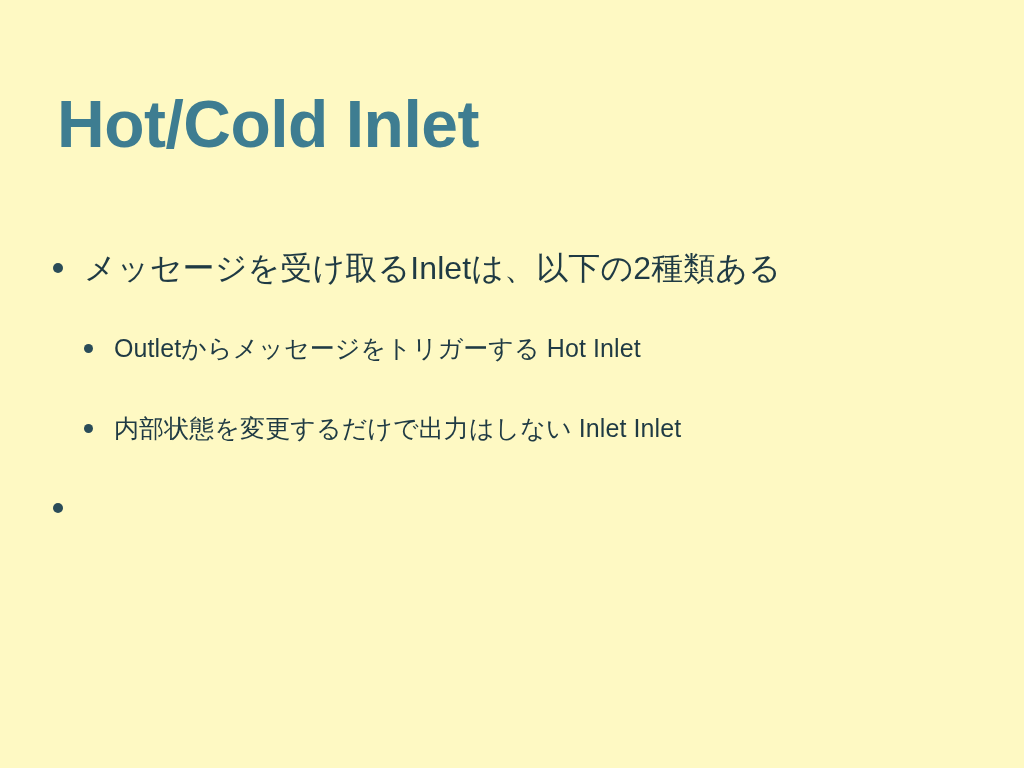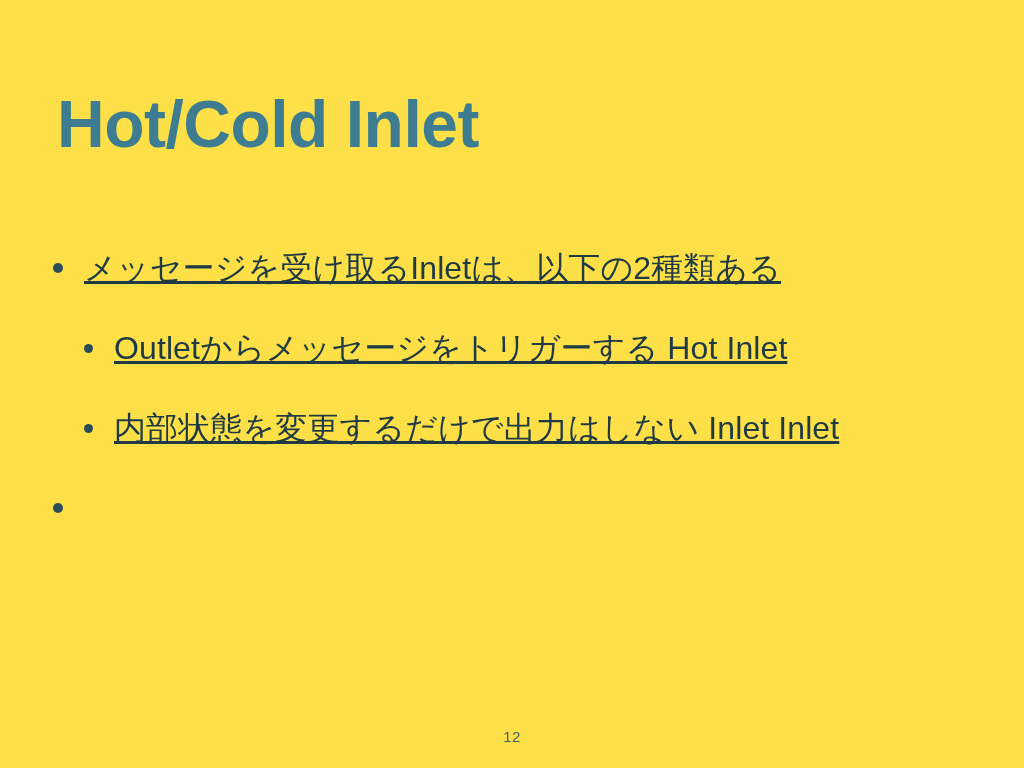--- a/index.html
+++ b/index.html
@@ -12,21 +12,21 @@
     overflow: hidden;
     background: #e8eff5;
     font-family: "Liberation Sans", "DejaVu Sans", sans-serif;
     -webkit-font-smoothing: antialiased;
   }
 
   .slide {
     position: relative;
     width: 1024px;
     height: 768px;
-    background: #fde047;
+    background: #fef9c3;
     box-sizing: border-box;
   }
 
   
   .slide-title {
     position: absolute;
     left: 57px;
     top: 42px;
     font-size: 66px;
     line-height: 76px;
@@ -85,25 +85,24 @@
     margin-left: 2px;
   }
 
   .bullet-text {
     flex: 1 1 auto;
     font-size: 32px;
     line-height: 40px;
     color: #1f3a44;
     white-space: nowrap;
     letter-spacing: 0.1px;
-    text-decoration: underline;
   }
 
   .level-2 .bullet-text {
-    font-size: 32px;
+    font-size: 25px;
   }
 
   
   .page-number {
     position: absolute;
     left: 0;
     right: 0;
     top: 727px;
     text-align: center;
     font-size: 15px;
@@ -143,15 +142,14 @@
     </div>
 
     <div class="bullet-row level-1">
       <span class="bullet-marker">
         <span class="dot"></span>
       </span>
     </div>
 
   </div>
 
-  <div class="page-number">12</div>
 
 </div>
 
 </body></html>

